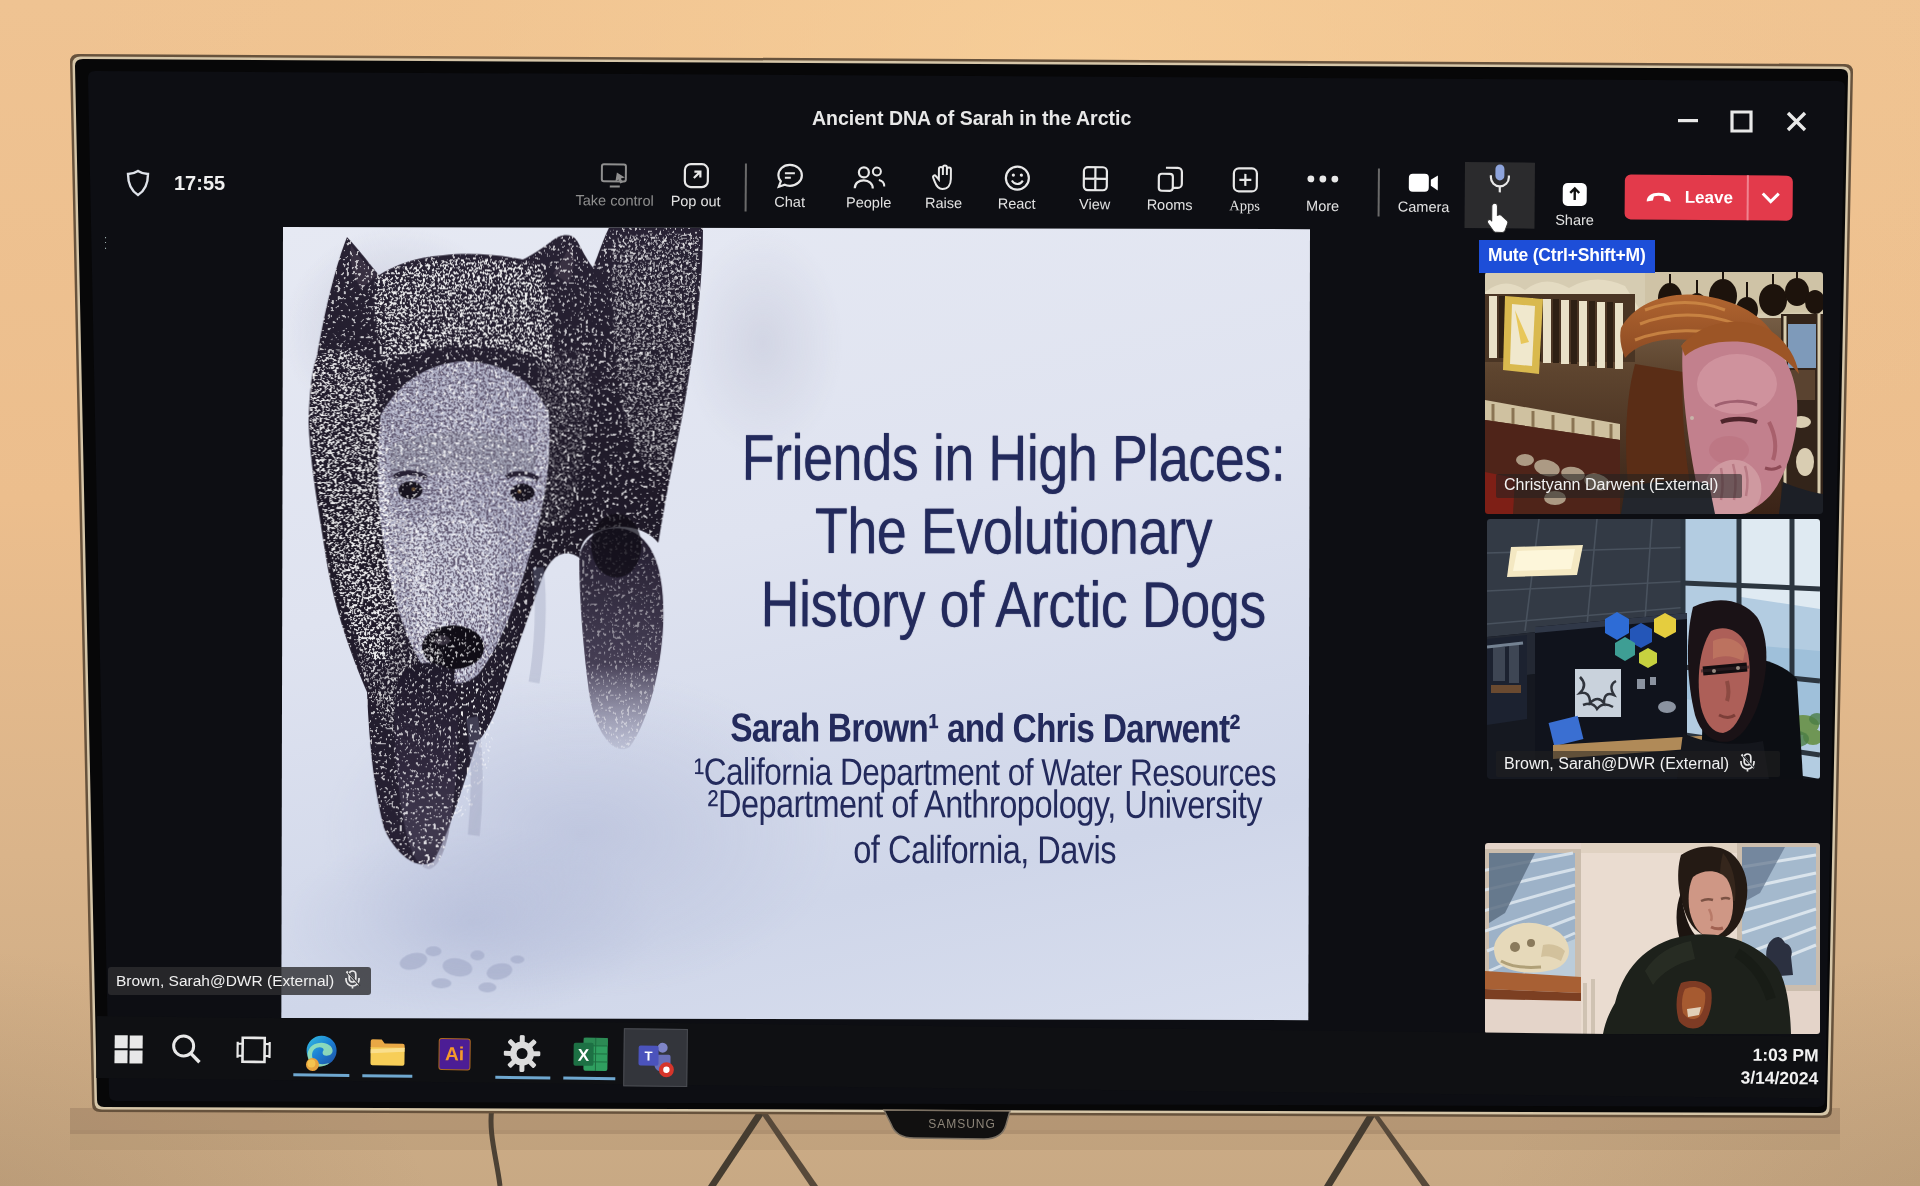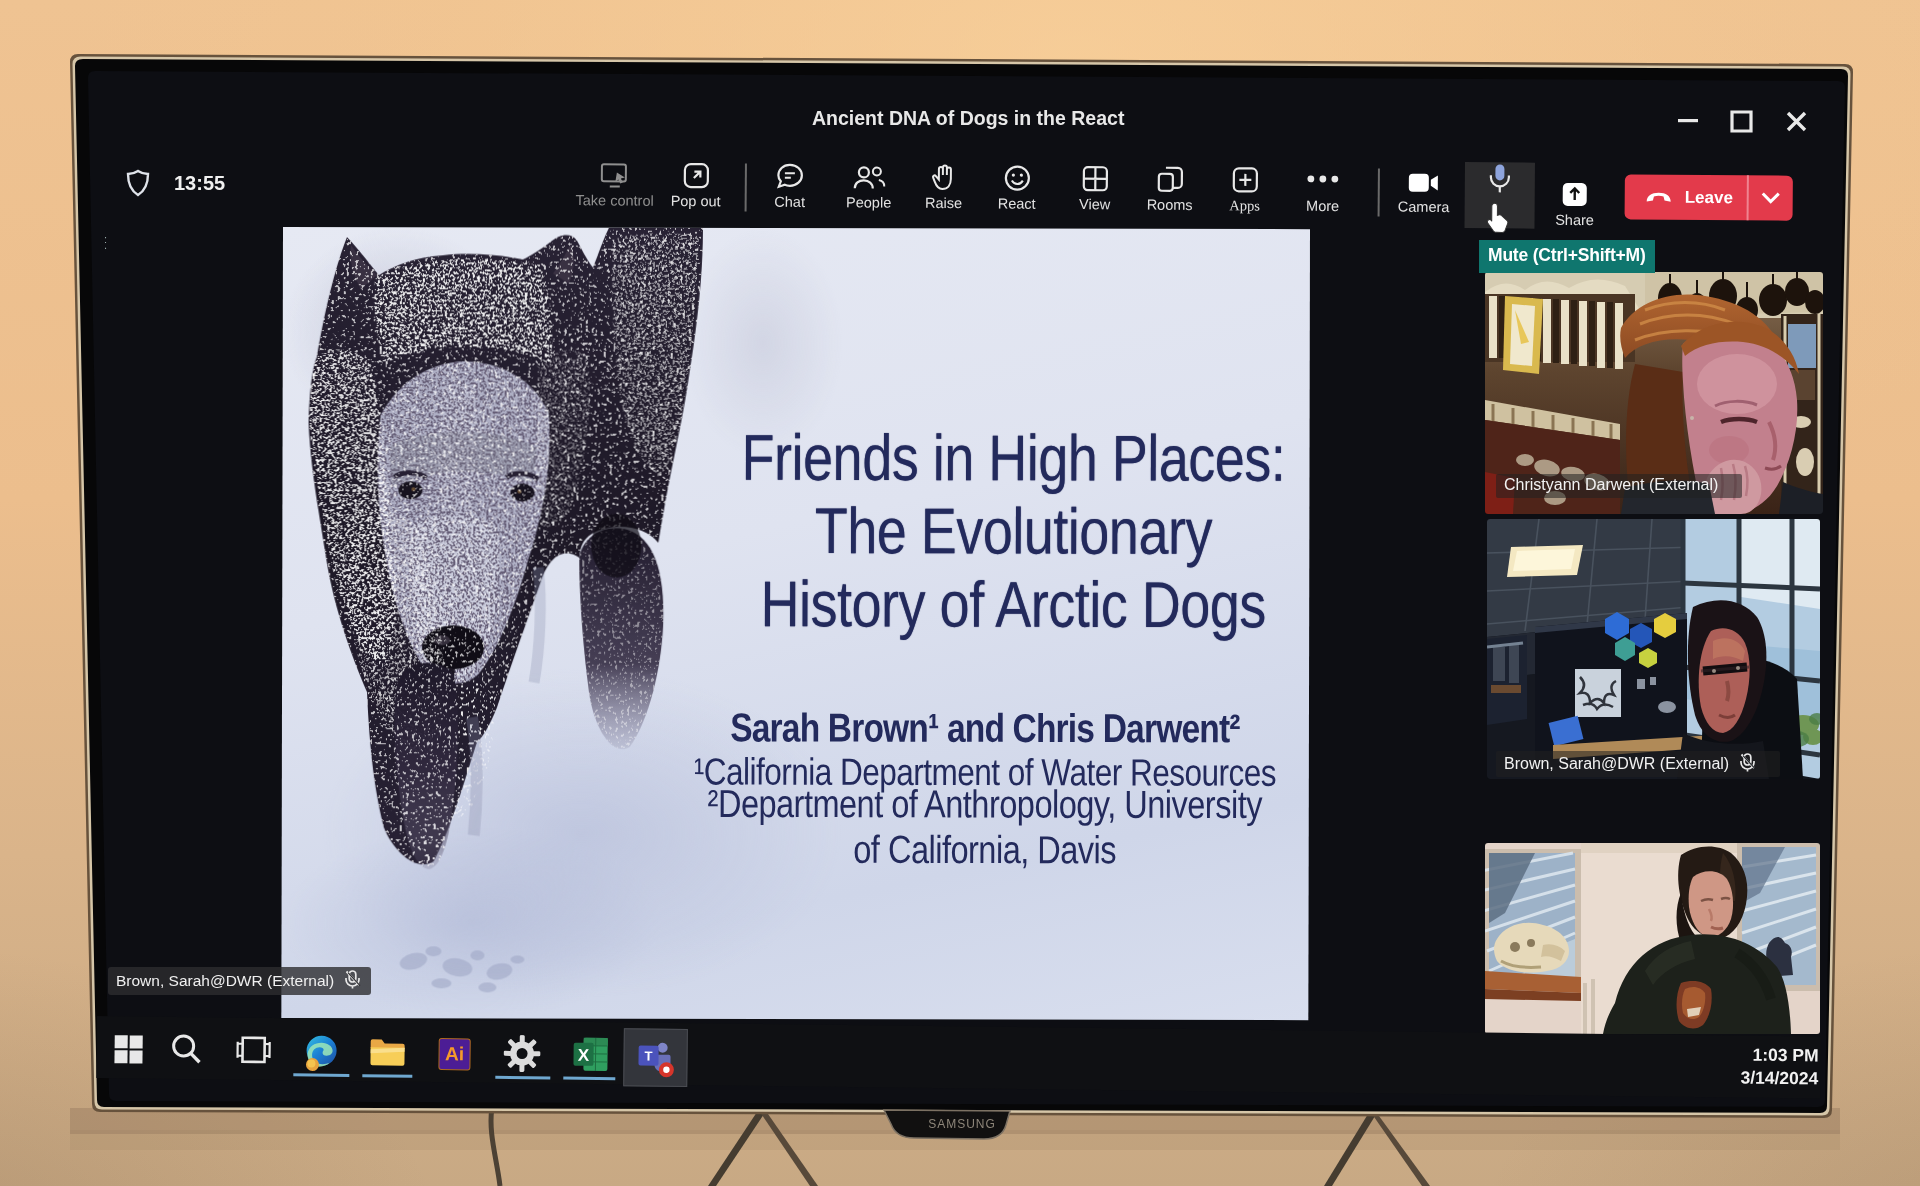--- a/index.html
+++ b/index.html
@@ -35,32 +35,32 @@
 
   <path d="M78,54 L1845,64 Q1853,64 1853,72 L1832,1110 Q1832,1118 1824,1118 L100,1112 Q92,1112 92,1104 L70,62 Q70,54 78,54 Z" fill="#67523c"></path>
   <path d="M80.5,56.5 L1843,66.5 Q1850.5,66.5 1850.5,74 L1829.5,1108 Q1829.5,1115.5 1822,1115.5 L102,1109.5 Q94.5,1109.5 94.5,1102 L72.5,64 Q72.5,56.5 80.5,56.5 Z" fill="#d6c6a8"></path>
   <path d="M83,59 L1841,69 Q1848,69 1848,76 L1827,1106 Q1827,1113 1820,1113 L104,1107 Q97,1107 97,1100 L75,66 Q75,59 83,59 Z" fill="#070708"></path>
   <path d="M95,71 L1838,81 Q1845,81 1845,88 L1825,1100 Q1825,1107 1818,1107 L116,1101 Q109,1101 109,1094 L88,78 Q88,71 95,71 Z" fill="#0d0e13"></path>
 
   <path d="M884,1110 L1010,1111 L1006,1125 Q1002,1139 984,1139 L914,1138 Q896,1138 891,1124 Z" fill="#111010" stroke="#7c7163" stroke-width="1.5"></path>
   <text x="962" y="1128" font-size="12" fill="#8e867a" text-anchor="middle" font-family="Liberation Sans" letter-spacing="1">SAMSUNG</text>
 </svg>
 
-<div class="abs" id="titlebar" style="left:812px;top:107px;width:400px;color:#e8e8e8;font-size:19.5px;font-weight:bold;">Ancient DNA of Dogs in the React</div>
+<div class="abs" id="titlebar" style="left:812px;top:107px;width:400px;color:#e8e8e8;font-size:19.5px;font-weight:bold;">Ancient DNA of Sarah in the Arctic</div>
 
 <svg class="abs" style="left:1670px;top:105px;" width="145" height="34" viewBox="0 0 145 34">
   <rect x="8" y="14" width="20" height="3.2" fill="#e8e8e8"></rect>
   <path d="M62 7 h19 v19 h-19 z" fill="none" stroke="#e8e8e8" stroke-width="3.2"></path>
   <path d="M118 8 l17 17 M135 8 l-17 17" stroke="#e8e8e8" stroke-width="3.4" fill="none"></path>
 </svg>
 
 <svg class="abs" style="left:126px;top:169px" width="24" height="28" viewBox="0 0 24 28">
   <path d="M12 2 C15 4 19 5 22 5 C22 13 20 21 12 26 C4 21 2 13 2 5 C5 5 9 4 12 2 Z" fill="none" stroke="#dfe3ea" stroke-width="2.4"></path>
 </svg>
-<div class="abs" style="left:174px;top:172px;color:#f0f0f0;font-size:20px;font-weight:bold;">13:55</div>
+<div class="abs" style="left:174px;top:172px;color:#f0f0f0;font-size:20px;font-weight:bold;">17:55</div>
 <div class="abs" style="left:104px;top:236px;color:#9aa;font-size:11px;line-height:6px;">:<br>.</div>
 
 <div class="abs" id="toolbar" style="left:560px;top:158px;width:1300px;height:75px;transform:rotate(0.45deg);transform-origin:0 0;">
 
   <div class="tool" style="left:10px;top:0;width:90px;color:#8f8f8f;">
     <div class="ic">
         <svg width="30" height="26" viewBox="0 0 30 26">
           <rect x="2" y="2" width="24" height="17" rx="2" fill="none" stroke="#8f8f8f" stroke-width="2"></rect>
           <path d="M10 24 h10" stroke="#8f8f8f" stroke-width="2"></path>
           <path d="M17 10 l8 5 -4 1 2 4 -2.5 1 -2-4 -3 2.5 z" fill="#8f8f8f"></path>
@@ -585,21 +585,21 @@
   <path d="M130,160 C140,120 168,96 206,92 C240,88 272,100 292,124 C300,136 305,158 306,191 L118,191 C120,180 124,170 130,160 Z" fill="#1d211b"></path>
   <path d="M160,128 C170,112 186,102 206,98 L210,116 C192,120 176,130 168,142 Z" fill="#2b3026" opacity=".8"></path>
 
   <path d="M196,140 C208,136 220,138 226,146 C228,158 226,172 218,182 C210,188 200,186 194,178 C190,166 191,150 196,140 Z" fill="#7e3b24"></path>
   <path d="M200,146 C208,142 216,144 220,150 C221,158 219,168 214,174 C208,178 202,176 198,170 C196,162 197,152 200,146 Z" fill="#a65a30"></path>
   <path d="M202,166 l14,-2 l-2,8 l-11,2 Z" fill="#e8dcc8" opacity=".9"></path>
 
   <path d="M252,110 C268,120 280,136 286,156" stroke="#181c16" stroke-width="10" fill="none"></path>
 </svg></div>
 
-<div class="abs" style="left:1479px;top:240px;background:#0f766e;color:#fff;font-size:17.5px;font-weight:bold;padding:5px 9px 7px 9px;letter-spacing:-0.2px;">Mute (Ctrl+Shift+M)</div>
+<div class="abs" style="left:1479px;top:240px;background:#1d4ed8;color:#fff;font-size:17.5px;font-weight:bold;padding:5px 9px 7px 9px;letter-spacing:-0.2px;">Mute (Ctrl+Shift+M)</div>
 
 <div class="abs" id="taskbar" style="left:97px;top:1016px;width:1724px;height:62px;background:#0f1013;transform:rotate(0.68deg);transform-origin:0 0;">
 
   <svg style="position:absolute;left:17px;top:18px;" width="30" height="30" viewBox="0 0 30 30">
       <rect x="1" y="1" width="13" height="13" fill="#e8e8e8"></rect>
       <rect x="16" y="1" width="13" height="13" fill="#e8e8e8"></rect>
       <rect x="1" y="16" width="13" height="13" fill="#e8e8e8"></rect>
       <rect x="16" y="16" width="13" height="13" fill="#e8e8e8"></rect>
     </svg>
 

